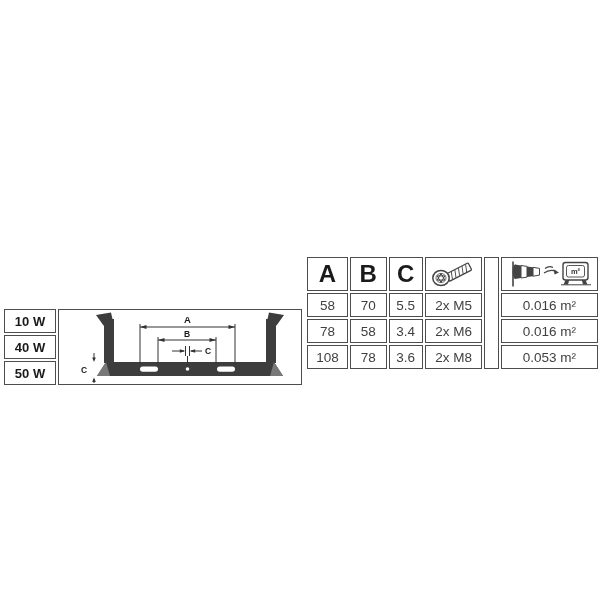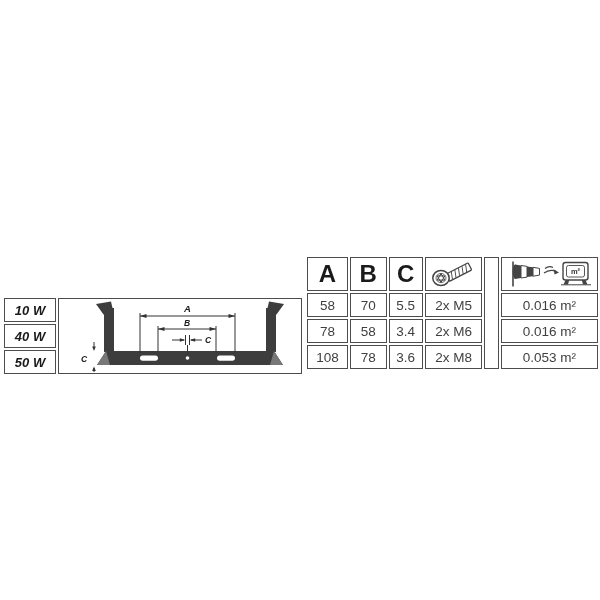--- a/index.html
+++ b/index.html
@@ -1,21 +1,21 @@
 <!DOCTYPE html>
 <html><head>
 <meta charset="utf-8">
 <style>
   html,body{margin:0;padding:0;background:#fff;}
   #stage{position:relative;width:600px;height:600px;background:#ffffff;
          font-family:"Liberation Sans",sans-serif;overflow:hidden;}
   table{position:absolute;border-collapse:separate;border-spacing:2px;table-layout:fixed;}
   td{border:1px solid #4d4d4d;box-sizing:border-box;padding:0;text-align:center;
      vertical-align:middle;overflow:hidden;background:#fff;}
-  #wattTable{left:2px;top:296px;font-style:italic;}
+  #wattTable{left:2px;top:307px;}
   .watt{width:52px;height:24px;font-size:13px;font-weight:bold;color:#1a1a1a;}
   .diagram-cell{width:244px;}
   #specTable{left:305px;top:255px;}
   .hdr{font-size:24px;font-weight:bold;color:#1a1a1a;height:34px;}
   .c-a{width:42px}.c-b{width:38px}.c-c{width:35px}
   .c-screw{width:58px}.c-gap{width:15px}.c-wind{width:98px}
   .val{font-size:13.5px;color:#3f3f3f;height:24px;}
   svg{display:block;margin:0 auto;}
 </style>
 </head>

